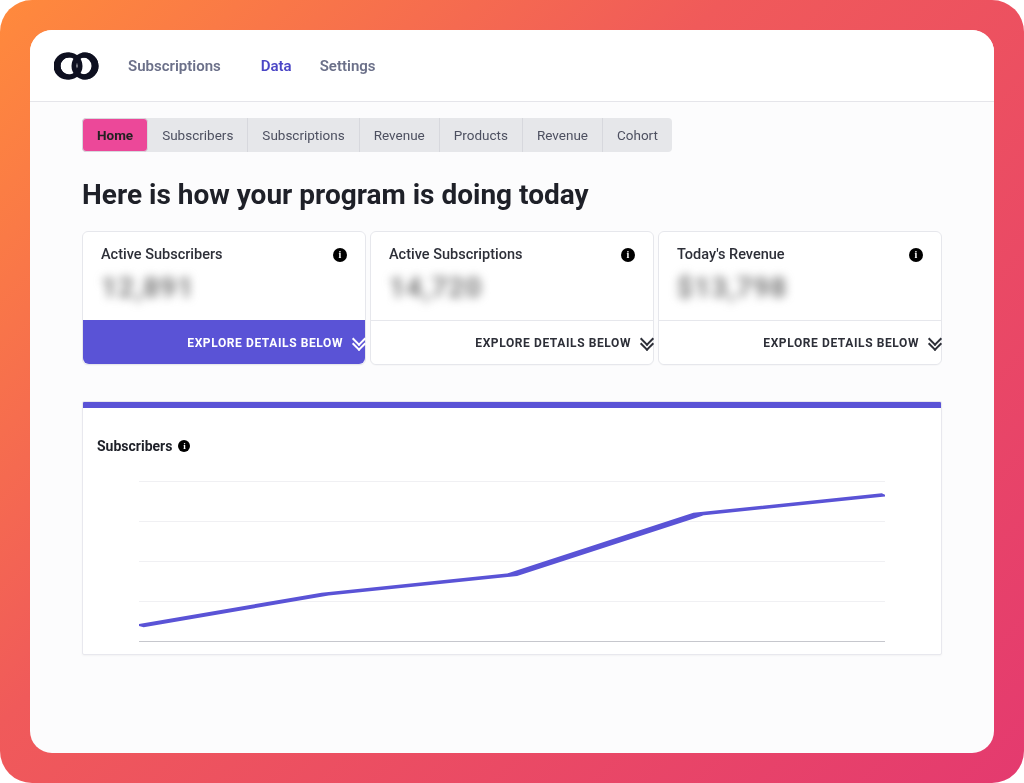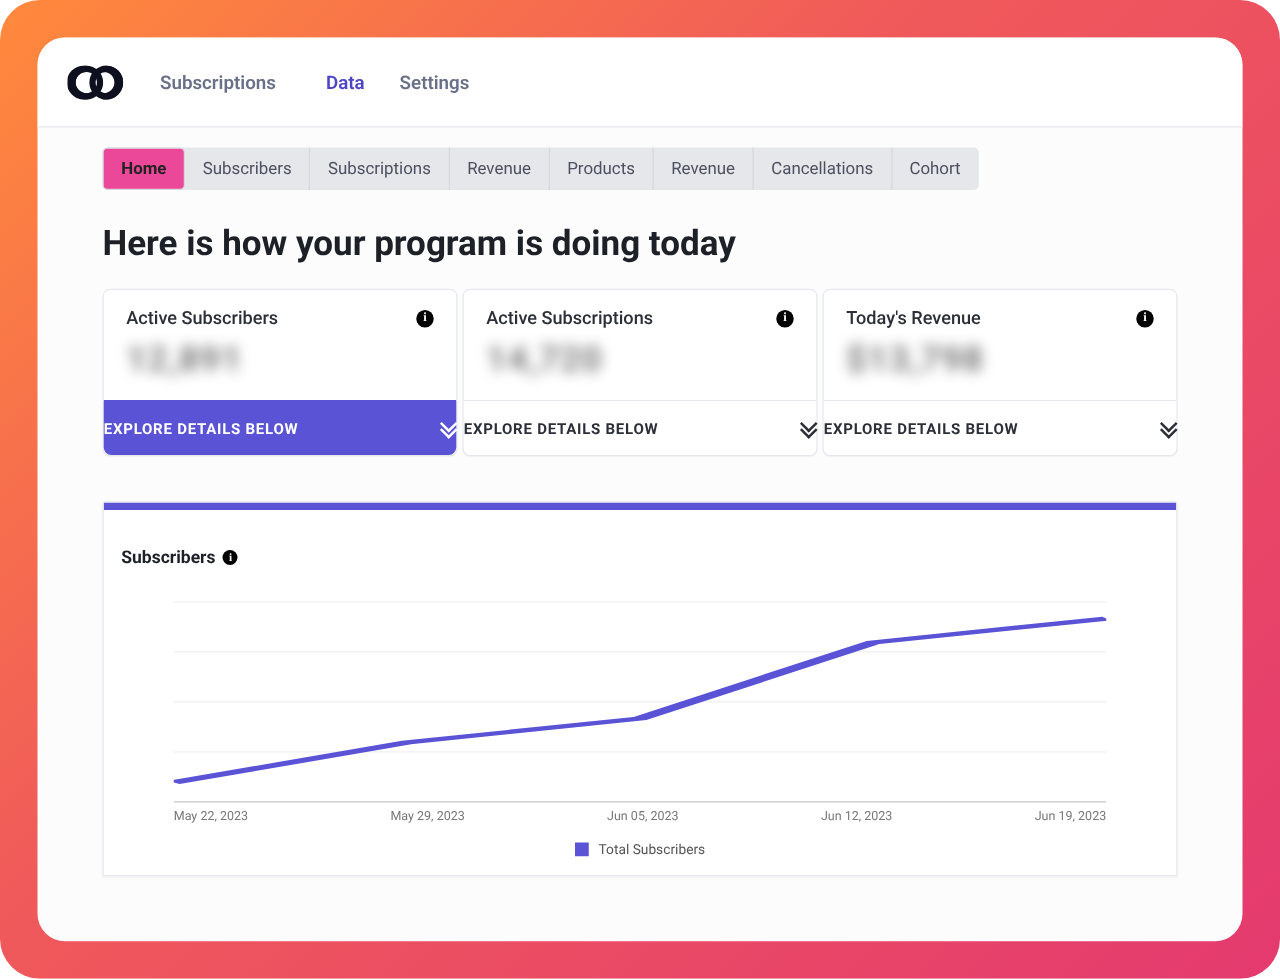--- a/index.html
+++ b/index.html
@@ -107,21 +107,21 @@
   .info-dot {
     width:14px; height:14px; border-radius:50%; background:#000;
     color:#fff; font-size:10px; font-weight:700;
     display:flex; align-items:center; justify-content:center;
     font-family: Georgia, serif;
   }
   .blurred { filter: blur(5px); color:#777; font-size:28px; font-weight:700; letter-spacing:1px; user-select:none; }
   .card-footer {
     border-top: 1px solid #e6e7ec;
     height: 44px;
-    display:flex; align-items:center; justify-content:space-between;
+    display:flex; align-items:center; justify-content:flex-end;
     gap: 10px;
     font-size: 12px;
     font-weight:700;
     letter-spacing: 0.6px;
     cursor:pointer;
     border-radius: 0 0 6px 6px;
   }
   .card-footer.primary {
     background:#5a53d6;
     color:#fff;
@@ -214,21 +214,20 @@
 
     <div class="content">
 
       <div class="subtabs">
         <div class="subtab active">Home</div>
         <div class="subtab">Subscribers</div>
         <div class="subtab">Subscriptions</div>
         <div class="subtab">Revenue</div>
         <div class="subtab">Products</div>
         <div class="subtab">Revenue</div>
-        <div class="subtab">Cancellations</div>
         <div class="subtab">Cohort</div>
       </div>
 
       <h1 class="page-heading">Here is how your program is doing today</h1>
 
       <div class="cards">
 
         <div class="card">
           <div class="card-body">
             <div class="card-title-row">
@@ -286,30 +285,19 @@
             <div class="grid-line" style="bottom:100%"></div>
             <div class="grid-line" style="bottom:75%"></div>
             <div class="grid-line" style="bottom:50%"></div>
             <div class="grid-line" style="bottom:25%"></div>
             <div class="axis-line"></div>
             <svg class="line" viewBox="0 0 100 100" preserveAspectRatio="none">
               <path id="chart-path" d="M0.00 90.00 L25.00 70.00 L50.00 58.00 L75.00 20.00 L100.00 8.00"></path>
             </svg>
           </div>
 
-          <div class="x-labels">
-            <span class="x-label">May 22, 2023</span>
-            <span class="x-label">May 29, 2023</span>
-            <span class="x-label">Jun 05, 2023</span>
-            <span class="x-label">Jun 12, 2023</span>
-            <span class="x-label">Jun 19, 2023</span>
-          </div>
-
-          <div class="legend">
-            <span class="legend-swatch"></span>
-            <span>Total Subscribers</span>
-          </div>
+
         </div>
       </div>
 
     </div>
   </div>
 </div>
 
 </body></html>

